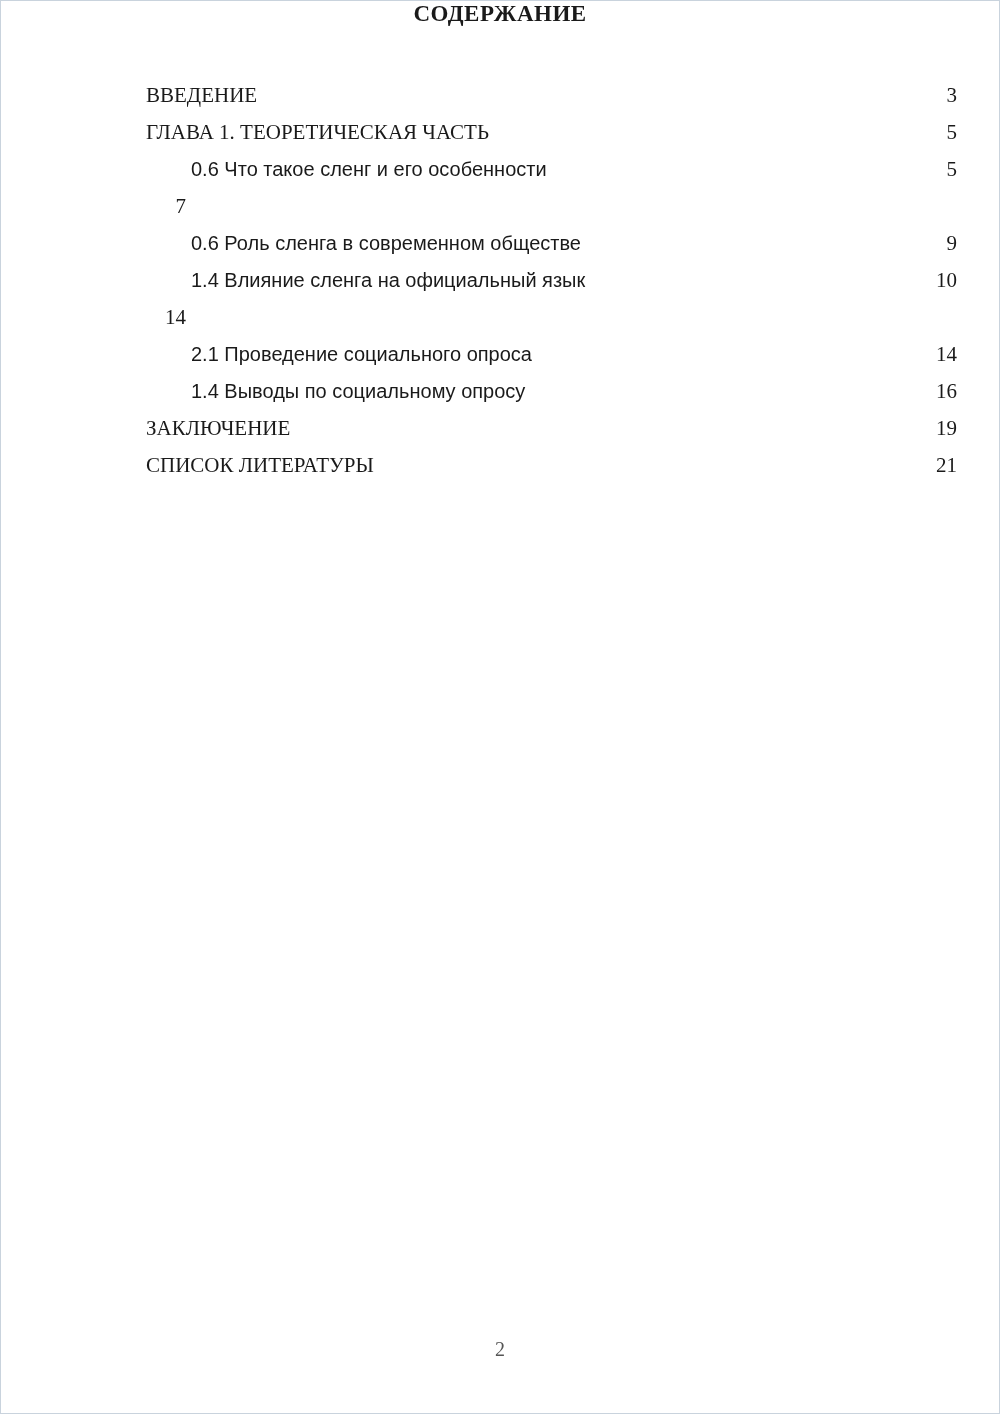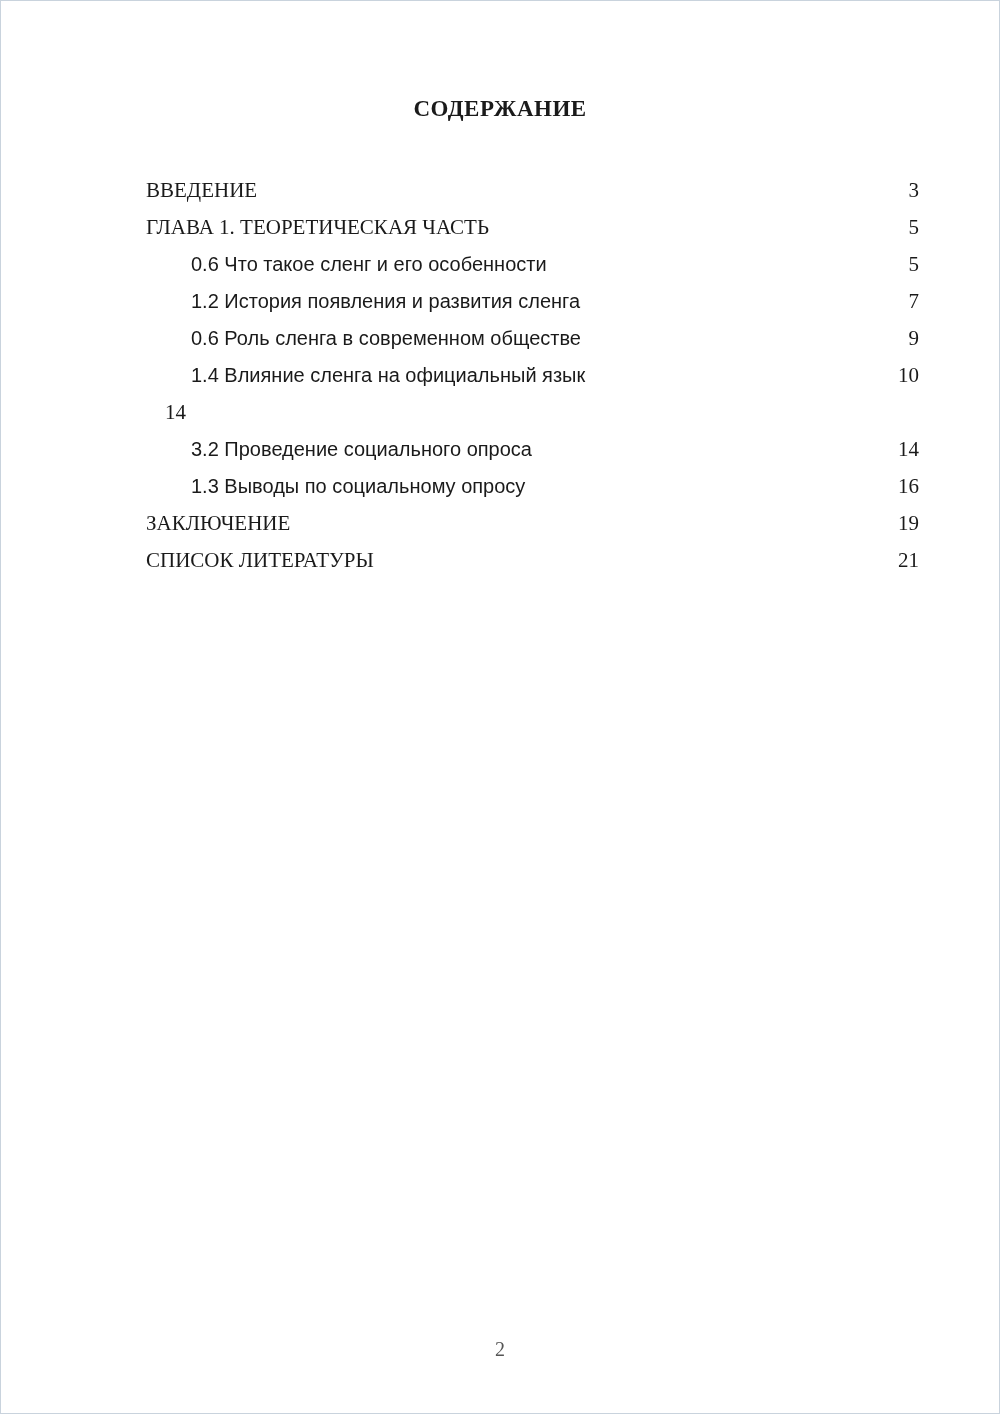--- a/index.html
+++ b/index.html
@@ -13,29 +13,28 @@
     height: 1414px;
     background: #ffffff;
     border: 1px solid #c9d3dd;
     box-sizing: border-box;
     font-family: "Liberation Serif", serif;
     color: #1a1a1a;
     overflow: hidden;
   }
   .doc-title {
     margin: 0;
-    padding-top: 95px;
     text-align: center;
     font-size: 23px;
     font-weight: bold;
     letter-spacing: 0.5px;
     font-family: "Liberation Serif", serif;
   }
   .toc {
-    margin: 50px 80px 0 145px; 
+    margin: 50px 42px 0 145px; 
   }
   .toc-row {
     display: flex;
     justify-content: space-between;
     align-items: baseline;
     line-height: 37px;
     font-size: 21px;
   }
   .toc-label {
     white-space: nowrap;
@@ -75,40 +74,39 @@
       </div>
       <div class="toc-row">
         <span class="toc-label">ГЛАВА 1. ТЕОРЕТИЧЕСКАЯ ЧАСТЬ</span>
         <span class="toc-page">5</span>
       </div>
       <div class="toc-row sub">
         <span class="toc-label">0.6 Что такое сленг и его особенности</span>
         <span class="toc-page">5</span>
       </div>
       <div class="toc-row sub">
-        <span class="toc-label">1.2 История появления и развития сленга</span>
         <span class="toc-page">7</span>
       </div>
       <div class="toc-row sub">
         <span class="toc-label">0.6 Роль сленга в современном обществе</span>
         <span class="toc-page">9</span>
       </div>
       <div class="toc-row sub">
         <span class="toc-label">1.4 Влияние сленга на официальный язык</span>
         <span class="toc-page">10</span>
       </div>
       <div class="toc-row">
         <span class="toc-page">14</span>
       </div>
       <div class="toc-row sub">
-        <span class="toc-label">3.2 Проведение социального опроса</span>
+        <span class="toc-label">2.1 Проведение социального опроса</span>
         <span class="toc-page">14</span>
       </div>
       <div class="toc-row sub">
-        <span class="toc-label">1.3 Выводы по социальному опросу</span>
+        <span class="toc-label">1.4 Выводы по социальному опросу</span>
         <span class="toc-page">16</span>
       </div>
       <div class="toc-row">
         <span class="toc-label">ЗАКЛЮЧЕНИЕ</span>
         <span class="toc-page">19</span>
       </div>
       <div class="toc-row">
         <span class="toc-label">СПИСОК ЛИТЕРАТУРЫ</span>
         <span class="toc-page">21</span>
       </div>

